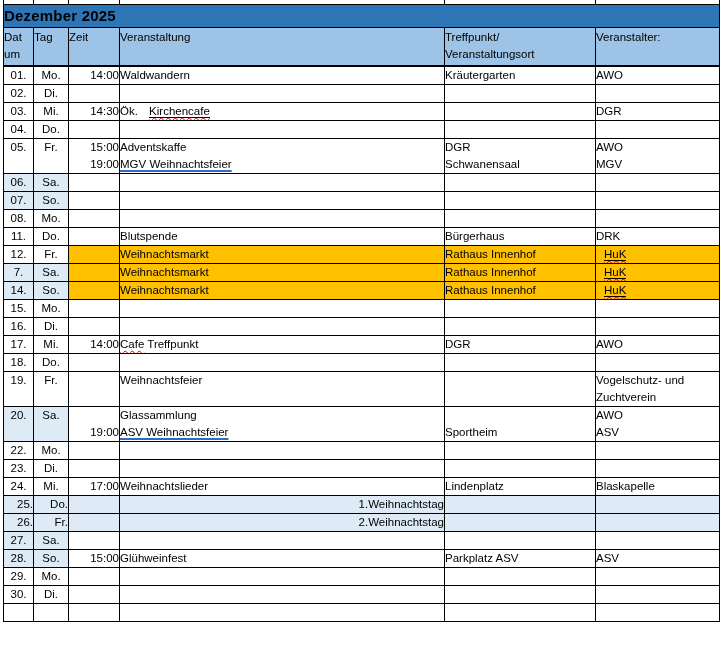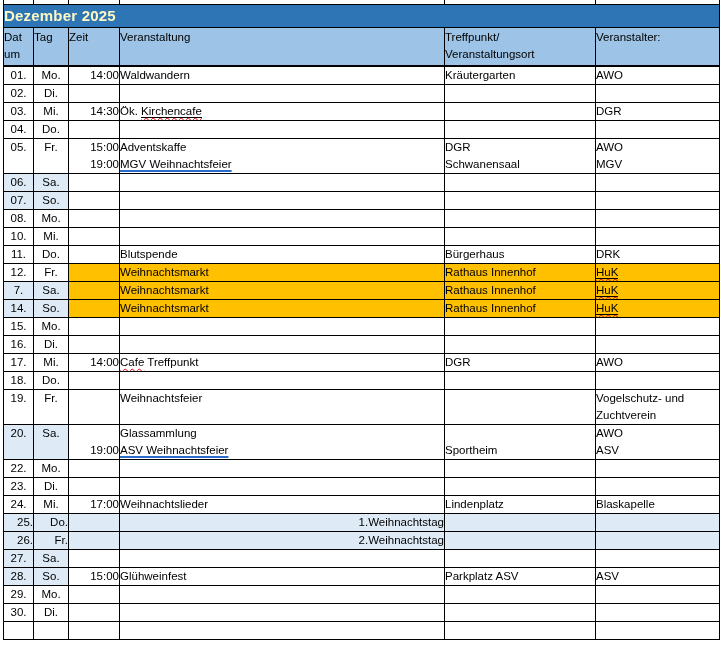--- a/index.html
+++ b/index.html
@@ -17,21 +17,21 @@
   table.cal td,table.cal th{
     border:1px solid #000;padding:0;vertical-align:top;overflow:hidden;
   }
   
   col.w-date{width:30px}col.w-day{width:35px}col.w-time{width:51px}
   col.w-event{width:325px}col.w-venue{width:151px}col.w-org{width:124px}
   
   tr.stub td{height:4px;border-top:none;line-height:4px;font-size:1px;background:#fff;}
   
   td.title{
-    background:var(--title-bg,#2E75B6);color:#fef9c3;
+    background:var(--title-bg,#2E75B6);color:#000000;
     font-size:15px;font-weight:600;letter-spacing:.2px;
     height:22px;line-height:21px;padding:0 0 1px 7px;vertical-align:middle;
   }
   
   tr.hdr th{
     background:var(--header-bg,#9DC3E6);
     font-weight:400;font-size:11.5px;line-height:17px;
     height:36px;border-bottom:2px solid #000;text-align:left;
     padding-top:1px;
   }
@@ -61,20 +61,21 @@
   .seg-sq{
     text-decoration:underline wavy var(--squiggle-color,#E60000);
     text-decoration-thickness:1px;
     text-underline-offset:2px;
   }
   .seg-ulsq{
     border-bottom:1px solid #000;
     text-decoration:underline wavy var(--squiggle-color,#E60000);
     text-decoration-thickness:1px;
     text-underline-offset:2px;
+    margin-left:8px;
   }
 </style>
 </head>
 <body>
 
 <div class="sheet">
   <table class="cal">
     <colgroup>
       <col class="w-date">
         <col class="w-day">
@@ -268,40 +269,20 @@
           </td>
     <td class="c-venue">
             <div class="line"></div>
           </td>
     <td class="c-org">
             <div class="line"></div>
           </td>
   </tr>
         <tr class="shade-none">
     <td class="c-date">
-            <div class="line"><span class="seg seg-plain">10.</span></div>
-          </td>
-    <td class="c-day">
-            <div class="line"><span class="seg seg-plain">Mi.</span></div>
-          </td>
-    <td class="c-time">
-            <div class="line"></div>
-          </td>
-    <td class="c-event">
-            <div class="line"></div>
-          </td>
-    <td class="c-venue">
-            <div class="line"></div>
-          </td>
-    <td class="c-org">
-            <div class="line"></div>
-          </td>
-  </tr>
-        <tr class="shade-none">
-    <td class="c-date">
             <div class="line"><span class="seg seg-plain">11.</span></div>
           </td>
     <td class="c-day">
             <div class="line"><span class="seg seg-plain">Do.</span></div>
           </td>
     <td class="c-time">
             <div class="line"><span class="seg seg-plain"></span></div>
           </td>
     <td class="c-event">
             <div class="line"><span class="seg seg-plain">Blutspende</span></div>

